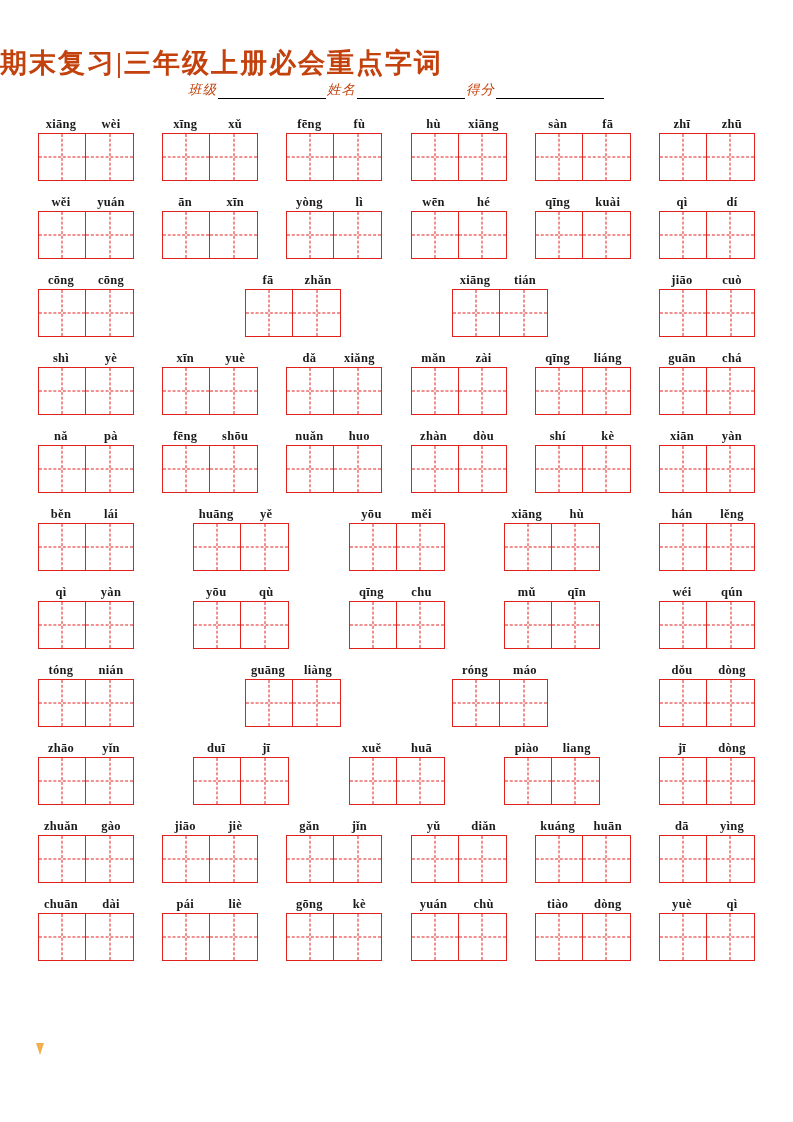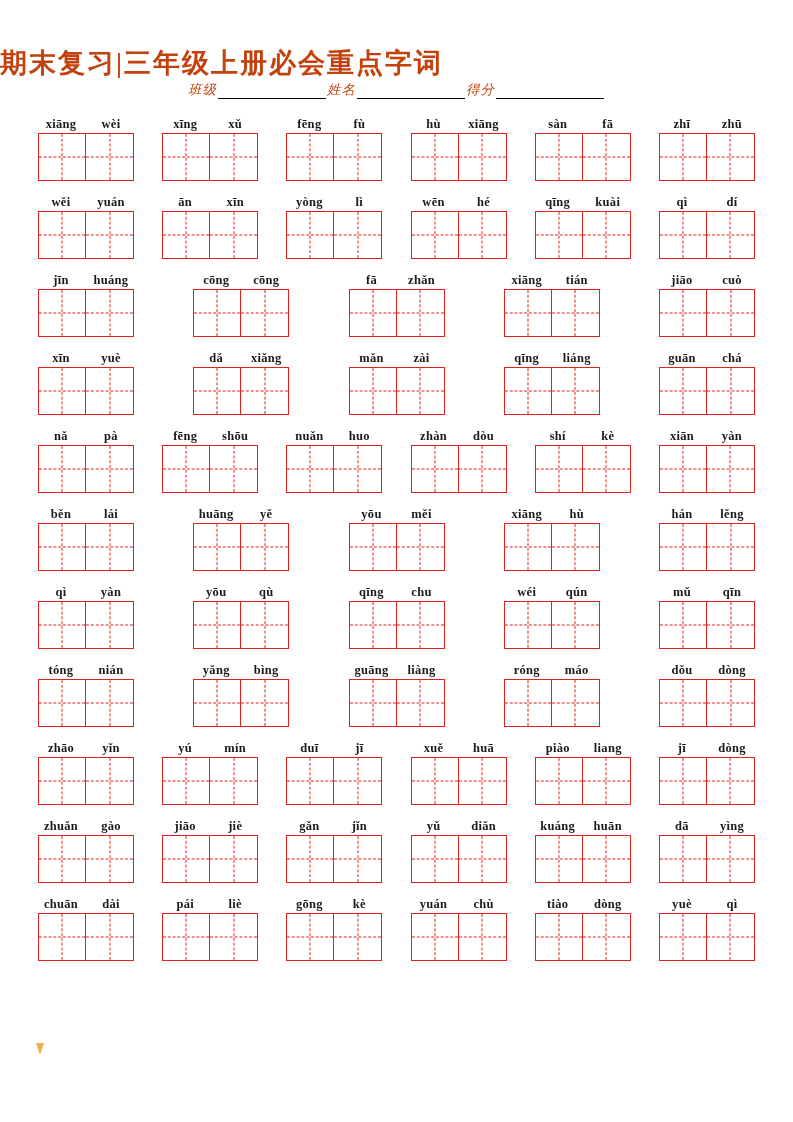--- a/index.html
+++ b/index.html
@@ -301,30 +301,20 @@
         <div class="boxes">
           <div class="tian"></div>
           <div class="tian"></div>
         </div>
       </div>
     </div>
 
     <div class="row">
       <div class="cell-group">
         <div class="pinyin-row">
-          <span class="pinyin">jīn</span>
-          <span class="pinyin">huáng</span>
-        </div>
-        <div class="boxes">
-          <div class="tian"></div>
-          <div class="tian"></div>
-        </div>
-      </div>
-      <div class="cell-group">
-        <div class="pinyin-row">
           <span class="pinyin">cōng</span>
           <span class="pinyin">cōng</span>
         </div>
         <div class="boxes">
           <div class="tian"></div>
           <div class="tian"></div>
         </div>
       </div>
       <div class="cell-group">
         <div class="pinyin-row">
@@ -354,20 +344,30 @@
         <div class="boxes">
           <div class="tian"></div>
           <div class="tian"></div>
         </div>
       </div>
     </div>
 
     <div class="row">
       <div class="cell-group">
         <div class="pinyin-row">
+          <span class="pinyin">shì</span>
+          <span class="pinyin">yè</span>
+        </div>
+        <div class="boxes">
+          <div class="tian"></div>
+          <div class="tian"></div>
+        </div>
+      </div>
+      <div class="cell-group">
+        <div class="pinyin-row">
           <span class="pinyin">xīn</span>
           <span class="pinyin">yuè</span>
         </div>
         <div class="boxes">
           <div class="tian"></div>
           <div class="tian"></div>
         </div>
       </div>
       <div class="cell-group">
         <div class="pinyin-row">
@@ -553,63 +553,53 @@
           <span class="pinyin">qīng</span>
           <span class="pinyin">chu</span>
         </div>
         <div class="boxes">
           <div class="tian"></div>
           <div class="tian"></div>
         </div>
       </div>
       <div class="cell-group">
         <div class="pinyin-row">
+          <span class="pinyin">mǔ</span>
+          <span class="pinyin">qīn</span>
+        </div>
+        <div class="boxes">
+          <div class="tian"></div>
+          <div class="tian"></div>
+        </div>
+      </div>
+      <div class="cell-group">
+        <div class="pinyin-row">
           <span class="pinyin">wéi</span>
           <span class="pinyin">qún</span>
         </div>
         <div class="boxes">
           <div class="tian"></div>
           <div class="tian"></div>
         </div>
       </div>
-      <div class="cell-group">
-        <div class="pinyin-row">
-          <span class="pinyin">mǔ</span>
-          <span class="pinyin">qīn</span>
-        </div>
-        <div class="boxes">
-          <div class="tian"></div>
-          <div class="tian"></div>
-        </div>
-      </div>
     </div>
 
     <div class="row">
       <div class="cell-group">
         <div class="pinyin-row">
           <span class="pinyin">tóng</span>
           <span class="pinyin">nián</span>
         </div>
         <div class="boxes">
           <div class="tian"></div>
           <div class="tian"></div>
         </div>
       </div>
       <div class="cell-group">
         <div class="pinyin-row">
-          <span class="pinyin">yǎng</span>
-          <span class="pinyin">bìng</span>
-        </div>
-        <div class="boxes">
-          <div class="tian"></div>
-          <div class="tian"></div>
-        </div>
-      </div>
-      <div class="cell-group">
-        <div class="pinyin-row">
           <span class="pinyin">guāng</span>
           <span class="pinyin">liàng</span>
         </div>
         <div class="boxes">
           <div class="tian"></div>
           <div class="tian"></div>
         </div>
       </div>
       <div class="cell-group">
         <div class="pinyin-row">
@@ -631,30 +621,20 @@
           <div class="tian"></div>
         </div>
       </div>
     </div>
 
     <div class="row">
       <div class="cell-group">
         <div class="pinyin-row">
           <span class="pinyin">zhāo</span>
           <span class="pinyin">yǐn</span>
-        </div>
-        <div class="boxes">
-          <div class="tian"></div>
-          <div class="tian"></div>
-        </div>
-      </div>
-      <div class="cell-group">
-        <div class="pinyin-row">
-          <span class="pinyin">yú</span>
-          <span class="pinyin">mín</span>
         </div>
         <div class="boxes">
           <div class="tian"></div>
           <div class="tian"></div>
         </div>
       </div>
       <div class="cell-group">
         <div class="pinyin-row">
           <span class="pinyin">duī</span>
           <span class="pinyin">jī</span>

